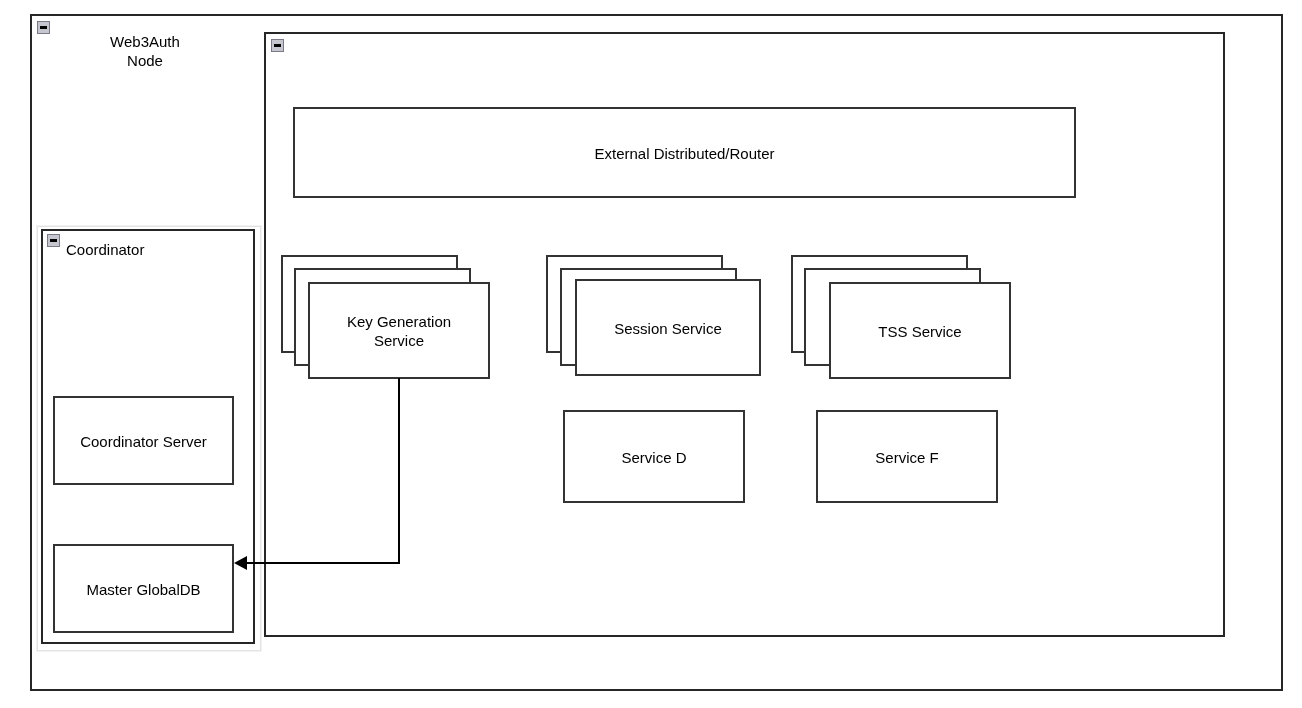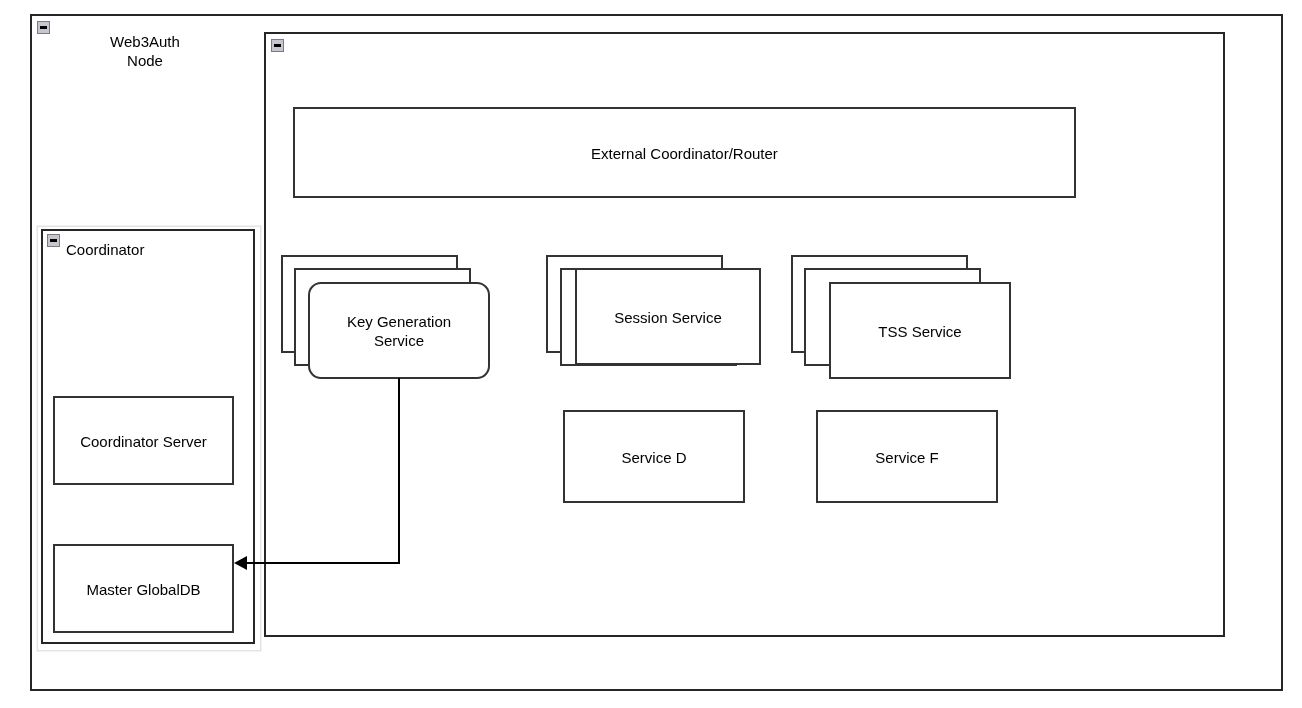--- a/index.html
+++ b/index.html
@@ -123,33 +123,33 @@
 
   <div class="container-title" style="left:55px; top:32px; width:180px;">Web3Auth
 Node</div>
 
   <div class="container-box" style="left:264px; top:32px; width:961px; height:605px;"></div>
 
   <div class="collapse-icon" style="left:271px; top:39px;"></div>
 
 
   <div class="box" style="left:293px; top:107px; width:783px; height:91px;">
-    <div class="box-label center">External Coordinator/Router</div>
+    <div class="box-label center">External Distributed/Router</div>
   </div>
 
   <div class="box" style="left:281px; top:255px; width:177px; height:98px;"></div>
   <div class="box" style="left:294px; top:268px; width:177px; height:98px;"></div>
-  <div class="box" style="left:308px; top:282px; width:182px; height:97px;border-radius:13px;">
+  <div class="box" style="left:308px; top:282px; width:182px; height:97px;">
     <div class="box-label center">Key Generation
 Service</div>
   </div>
 
   <div class="box" style="left:546px; top:255px; width:177px; height:98px;"></div>
   <div class="box" style="left:560px; top:268px; width:177px; height:98px;"></div>
-  <div class="box" style="left:575px; top:268px; width:186px; height:97px;">
+  <div class="box" style="left:575px; top:279px; width:186px; height:97px;">
     <div class="box-label center">Session Service</div>
   </div>
 
   <div class="box" style="left:791px; top:255px; width:177px; height:98px;"></div>
   <div class="box" style="left:804px; top:268px; width:177px; height:98px;"></div>
   <div class="box" style="left:829px; top:282px; width:182px; height:97px;">
     <div class="box-label center">TSS Service</div>
   </div>
 
   <div class="box" style="left:563px; top:410px; width:182px; height:93px;">

